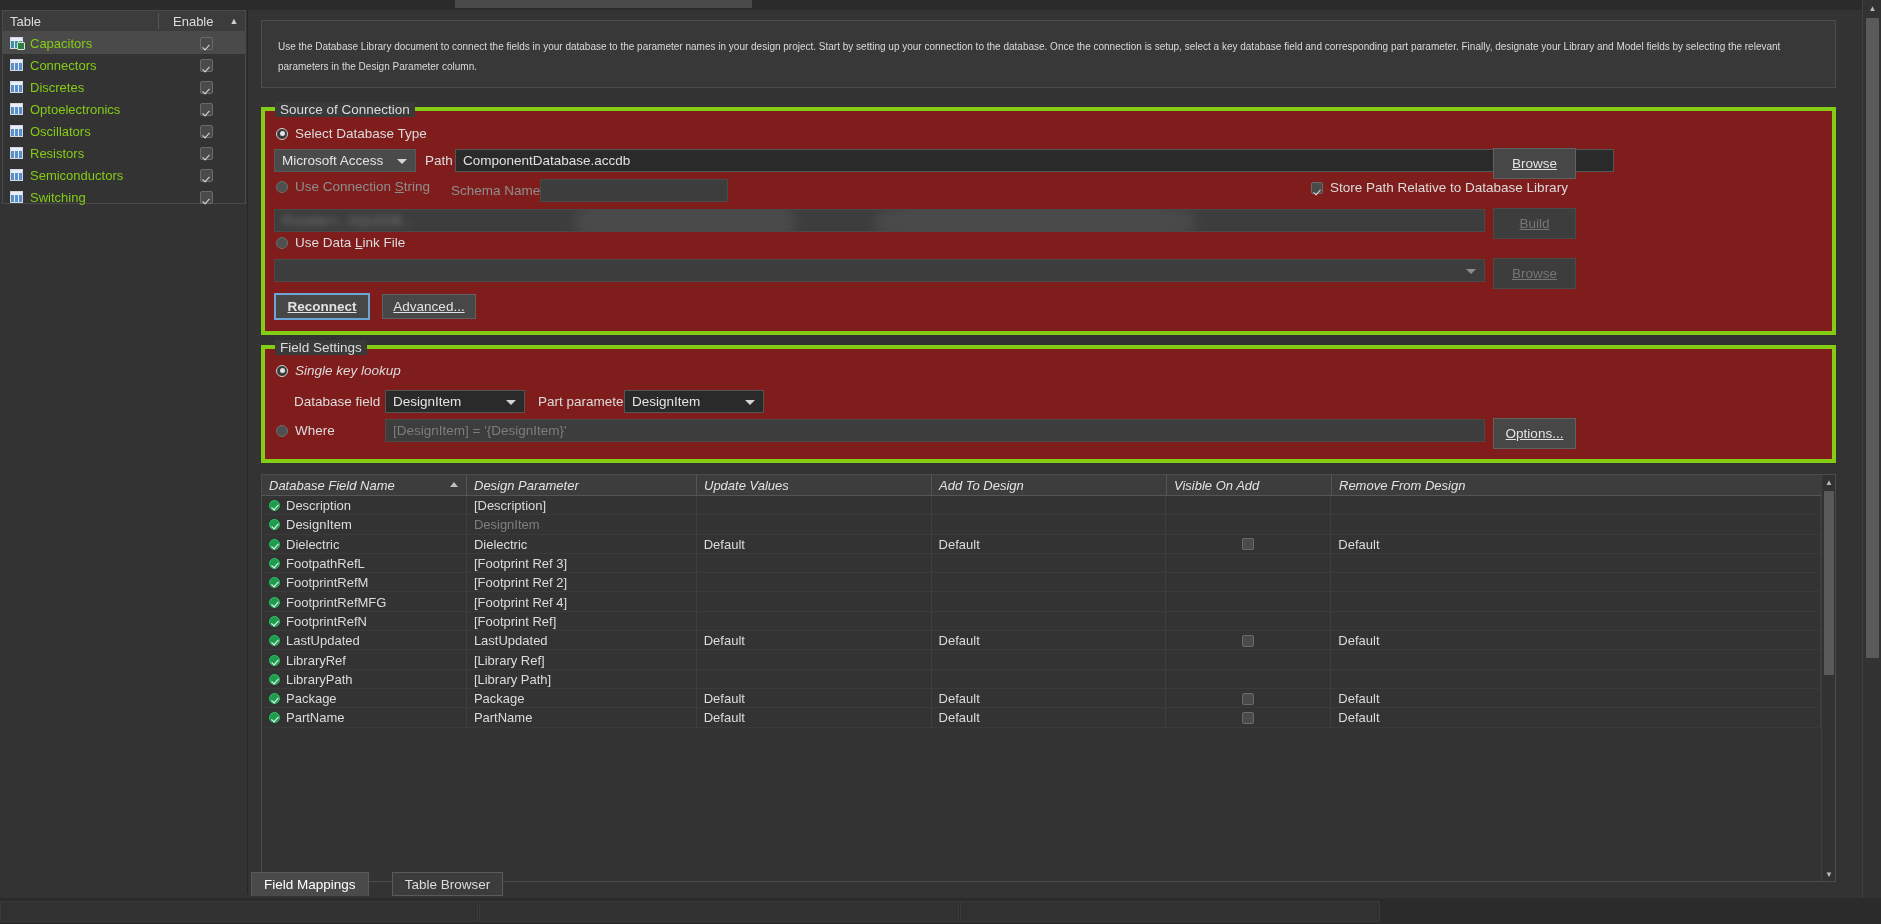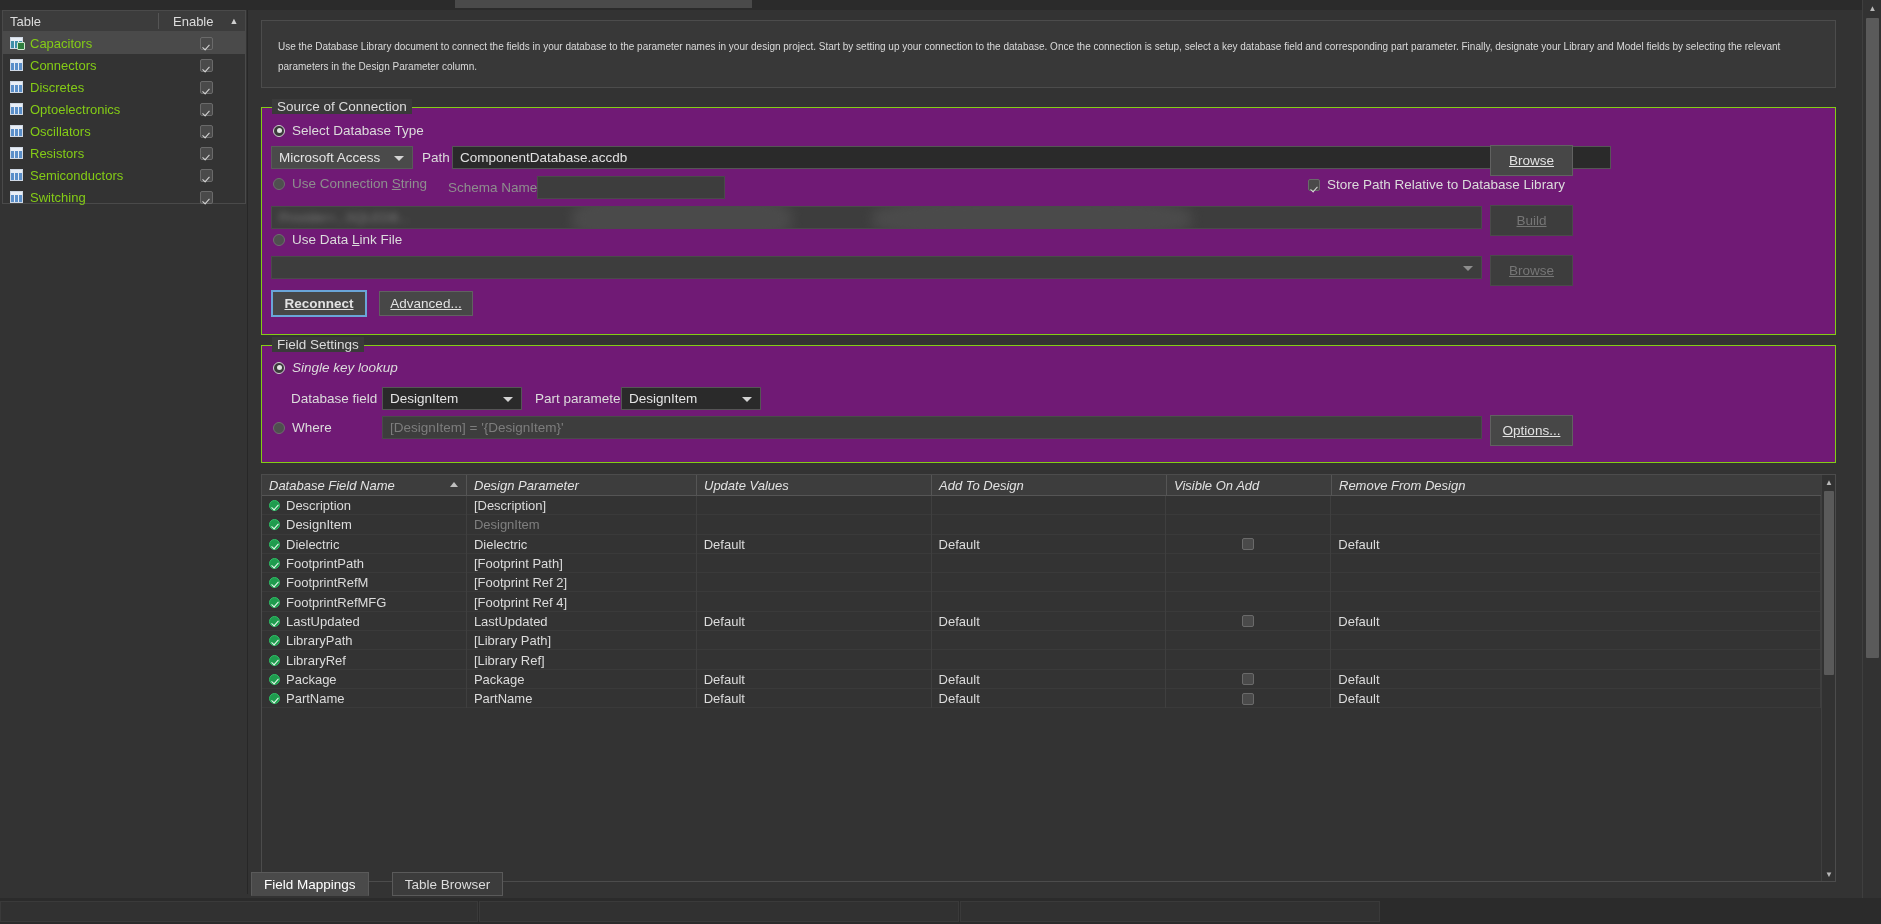--- a/index.html
+++ b/index.html
@@ -51,21 +51,21 @@
 
   
   .main { position:absolute; left:249px; top:10px; width:1612px; height:884px; background:#333333; }
 
   
   .infobox { position:absolute; left:12px; top:10px; width:1575px; height:68px;
              background:#383838; border:1px solid #4c4c4c; }
   .infobox p { margin:0; padding:16px 16px 0 16px; line-height:20px; font-size:10px; color:#d9d9d9; }
 
   
-  .group { position:absolute; border:1px solid #84cc16; background:#701a75; }
+  .group { position:absolute; border:4px solid #84cc16; background:#7f1d1d; }
   .group > .legend { position:absolute; top:-9px; left:10px; background:#3a3a3a; padding:0 5px;
                      font-size:13.5px; color:#dcdcdc; }
 
   #grp-source { left:12px; top:97px; width:1575px; height:228px; }
   #grp-field  { left:12px; top:335px; width:1575px; height:118px; }
 
   
   .radio { width:12px; height:12px; border-radius:50%; background:#3a3a3a; border:1px solid #8a8a8a;
            position:relative; flex:none; }
   .radio.on { border-color:#d0d0d0; background:#3a3a3a; }
@@ -447,24 +447,24 @@
             <div class="gc center" style="width:165px">
               <span class="cbx small"></span>
             </div>
             <div class="gc" style="width:490px">
               <span>Default</span>
             </div>
           </div>
           <div class="grow">
             <div class="gc" style="width:205px">
               <span class="okmark"></span>
-              <span>FootprintPath</span>
-            </div>
-            <div class="gc" style="width:230px">
-              <span>[Footprint Path]</span>
+              <span>FootpathRefL</span>
+            </div>
+            <div class="gc" style="width:230px">
+              <span>[Footprint Ref 3]</span>
             </div>
             <div class="gc" style="width:235px">
               <span></span>
             </div>
             <div class="gc" style="width:235px">
               <span></span>
             </div>
             <div class="gc center" style="width:165px"></div>
             <div class="gc" style="width:490px">
               <span></span>
@@ -489,20 +489,39 @@
               <span></span>
             </div>
           </div>
           <div class="grow">
             <div class="gc" style="width:205px">
               <span class="okmark"></span>
               <span>FootprintRefMFG</span>
             </div>
             <div class="gc" style="width:230px">
               <span>[Footprint Ref 4]</span>
+            </div>
+            <div class="gc" style="width:235px">
+              <span></span>
+            </div>
+            <div class="gc" style="width:235px">
+              <span></span>
+            </div>
+            <div class="gc center" style="width:165px"></div>
+            <div class="gc" style="width:490px">
+              <span></span>
+            </div>
+          </div>
+          <div class="grow">
+            <div class="gc" style="width:205px">
+              <span class="okmark"></span>
+              <span>FootprintRefN</span>
+            </div>
+            <div class="gc" style="width:230px">
+              <span>[Footprint Ref]</span>
             </div>
             <div class="gc" style="width:235px">
               <span></span>
             </div>
             <div class="gc" style="width:235px">
               <span></span>
             </div>
             <div class="gc center" style="width:165px"></div>
             <div class="gc" style="width:490px">
               <span></span>
@@ -525,43 +544,43 @@
             <div class="gc center" style="width:165px">
               <span class="cbx small"></span>
             </div>
             <div class="gc" style="width:490px">
               <span>Default</span>
             </div>
           </div>
           <div class="grow">
             <div class="gc" style="width:205px">
               <span class="okmark"></span>
+              <span>LibraryRef</span>
+            </div>
+            <div class="gc" style="width:230px">
+              <span>[Library Ref]</span>
+            </div>
+            <div class="gc" style="width:235px">
+              <span></span>
+            </div>
+            <div class="gc" style="width:235px">
+              <span></span>
+            </div>
+            <div class="gc center" style="width:165px"></div>
+            <div class="gc" style="width:490px">
+              <span></span>
+            </div>
+          </div>
+          <div class="grow">
+            <div class="gc" style="width:205px">
+              <span class="okmark"></span>
               <span>LibraryPath</span>
             </div>
             <div class="gc" style="width:230px">
               <span>[Library Path]</span>
-            </div>
-            <div class="gc" style="width:235px">
-              <span></span>
-            </div>
-            <div class="gc" style="width:235px">
-              <span></span>
-            </div>
-            <div class="gc center" style="width:165px"></div>
-            <div class="gc" style="width:490px">
-              <span></span>
-            </div>
-          </div>
-          <div class="grow">
-            <div class="gc" style="width:205px">
-              <span class="okmark"></span>
-              <span>LibraryRef</span>
-            </div>
-            <div class="gc" style="width:230px">
-              <span>[Library Ref]</span>
             </div>
             <div class="gc" style="width:235px">
               <span></span>
             </div>
             <div class="gc" style="width:235px">
               <span></span>
             </div>
             <div class="gc center" style="width:165px"></div>
             <div class="gc" style="width:490px">
               <span></span>

